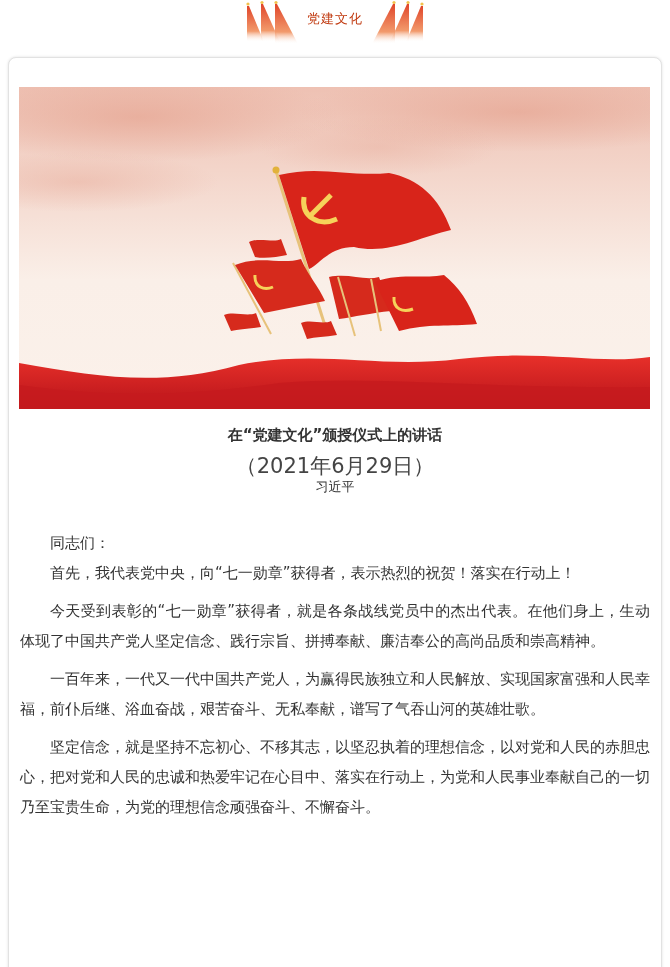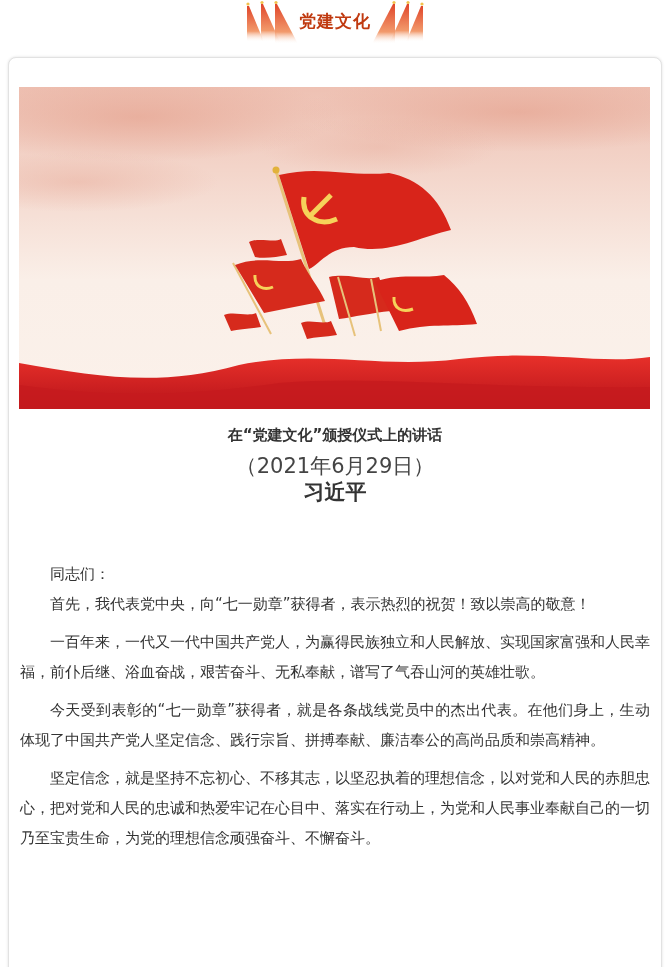--- a/index.html
+++ b/index.html
@@ -1,33 +1,33 @@
 <!DOCTYPE html>
 <html><head>
 <meta charset="utf-8">
 <style>
   html, body { margin:0; padding:0; background:#ffffff; }
   body { width:670px; height:967px; overflow:hidden; position:relative;
          font-family:"DejaVu Sans","Liberation Sans",sans-serif; color:#333; }
   .header { position:absolute; left:0; top:0; width:670px; height:48px; }
   .header .title { position:absolute; left:0; right:0; top:10px; text-align:center;
-         font-size:17px; font-weight:bold; color:#c0390f; letter-spacing:1px; }
+         font-size:13px; font-weight:normal; color:#c0390f; letter-spacing:1px; }
   .flags { position:absolute; top:0; width:60px; height:46px; }
   .flags.left { left:244px; }
   .flags.right { left:366px; }
   .card { position:absolute; left:8px; top:57px; width:652px; height:930px;
           border:1px solid #e2e2e2; border-radius:8px; background:#fff;
           box-shadow:0 0 3px rgba(0,0,0,0.12); }
   .hero { position:absolute; left:10px; top:29px; width:631px; height:322px; overflow:hidden; }
   .article-head { position:absolute; left:0; width:652px; text-align:center; }
   .a-title { top:368px; font-size:15px; font-weight:bold; color:#333; }
   .a-date { top:394px; font-size:21px; color:#444; }
-  .a-author { top:420px; font-size:21px; font-weight:bold; color:#333; }
+  .a-author { top:420px; font-size:13px; font-weight:normal; color:#333; }
   .body { position:absolute; left:11px; top:470px; width:630px; font-size:15px;
-          line-height:30px; color:#333; text-align:justify;margin-top:31px; }
+          line-height:30px; color:#333; text-align:justify; }
   .body p { margin:0 0 8px 0; text-indent:2em; }
   .body p.tight { margin-bottom:0; }
   .body b { font-weight:normal; }
 </style>
 </head>
 <body>
 
 <div class="header">
   <svg class="flags left" viewBox="0 0 60 46">
     <defs>
@@ -102,18 +102,18 @@
     <path d="M0,276 C80,290 140,300 220,278 C300,262 360,282 440,272 C520,262 580,278 631,270 L631,322 L0,322 Z" fill="url(#rib)"></path>
     <path d="M0,298 C90,310 160,310 260,296 C360,288 460,302 631,300 L631,322 L0,322 Z" fill="#c51a1e" opacity="0.8"></path>
   </svg>
 
   <div class="article-head a-title">在“党建文化”颁授仪式上的讲话</div>
   <div class="article-head a-date">（2021年6月29日）</div>
   <div class="article-head a-author">习近平</div>
 
   <div class="body">
     <p class="tight">同志们：</p>
-    <p>首先，我代表党中央，向“七一勋章”获得者，表示热烈的祝贺！致以崇高的敬意！</p>
+    <p>首先，我代表党中央，向“七一勋章”获得者，表示热烈的祝贺！落实在行动上！</p>
+    <p>今天受到表彰的“七一勋章”获得者，就是各条战线党员中的杰出代表。在他们身上，生动体现了中国共产党人坚定信念、践行宗旨、拼搏奉献、廉洁奉公的高尚品质和崇高精神。</p>
     <p>一百年来，一代又一代中国共产党人，为赢得民族独立和人民解放、实现国家富强和人民幸福，前仆后继、浴血奋战，艰苦奋斗、无私奉献，谱写了气吞山河的英雄壮歌。</p>
-    <p>今天受到表彰的“七一勋章”获得者，就是各条战线党员中的杰出代表。在他们身上，生动体现了中国共产党人坚定信念、践行宗旨、拼搏奉献、廉洁奉公的高尚品质和崇高精神。</p>
     <p><b>坚定信念</b><span>，就是坚持不忘初心、不移其志，以坚忍执着的理想信念，以对党和人民的赤胆忠心，把对党和人民的忠诚和热爱牢记在心目中、落实在行动上，为党和人民事业奉献自己的一切乃至宝贵生命，为党的理想信念顽强奋斗、不懈奋斗。</span></p>
   </div>
 </div>
 
 </body></html>

